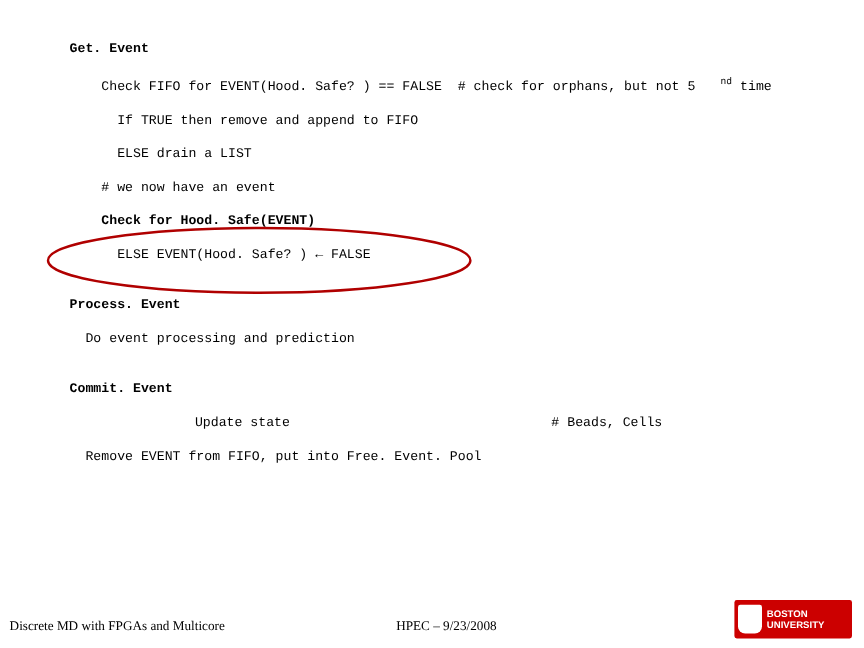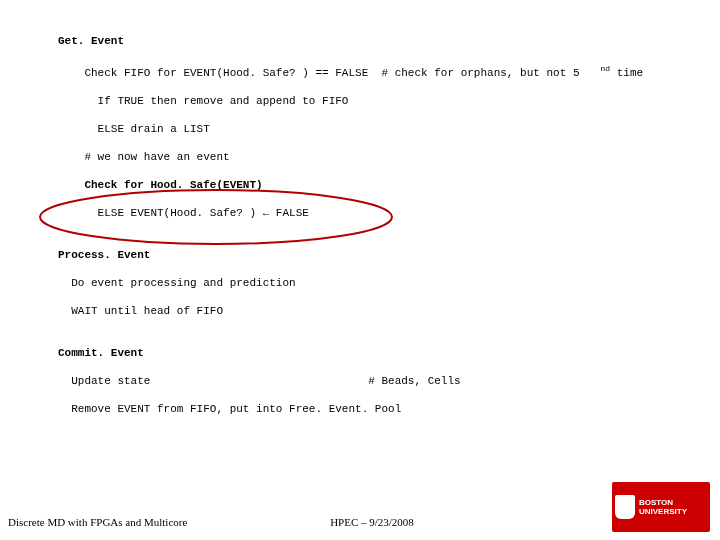--- a/index.html
+++ b/index.html
@@ -41,21 +41,21 @@
     font-size: 11px;
     font-family: "Times New Roman", Times, serif;
     color: #000;
     margin-left: 24px;
   }
   .logo {
     position: absolute;
     right: 10px;
     bottom: 8px;
     width: 98px;
-    height: 50px;
+    height: 32px;
     background: #c00;
     border-radius: 2px;
     display: flex;
     align-items: center;
     padding-left: 3px;
     box-sizing: border-box;
   }
   .logo-shield {
     width: 20px;
     height: 24px;
@@ -84,24 +84,23 @@
 <span class="bold" style="display: block;">Get. Event</span>
 <span style="display: block;"><span>    Check FIFO for EVENT(Hood. Safe? ) == FALSE  # check for orphans, but not 5</span><span class="sup">nd</span><span> time</span></span>
 <span style="display: block;">      If TRUE then remove and append to FIFO</span>
 <span style="display: block;">      ELSE drain a LIST</span>
 <span style="display: block;">    # we now have an event</span>
 <span style="display: block; font-weight: bold;">    Check for Hood. Safe(EVENT)</span>
 <span style="display: block;">      ELSE EVENT(Hood. Safe? ) ← FALSE</span>
 
 <span class="bold" style="display: block;">Process. Event</span>
 <span style="display: block;">  Do event processing and prediction</span>
-<span style="display: block;">  WAIT until head of FIFO</span>
 
 <span class="bold" style="display: block;">Commit. Event</span>
-<span style="display: block;">  Update state                                 # Beads, Cells</span>
+<span style="display: block; text-align: center;">  Update state                                 # Beads, Cells</span>
 <span style="display: block;">  Remove EVENT from FIFO, put into Free. Event. Pool</span>
 
 
 
 
 
 
 
 
 

